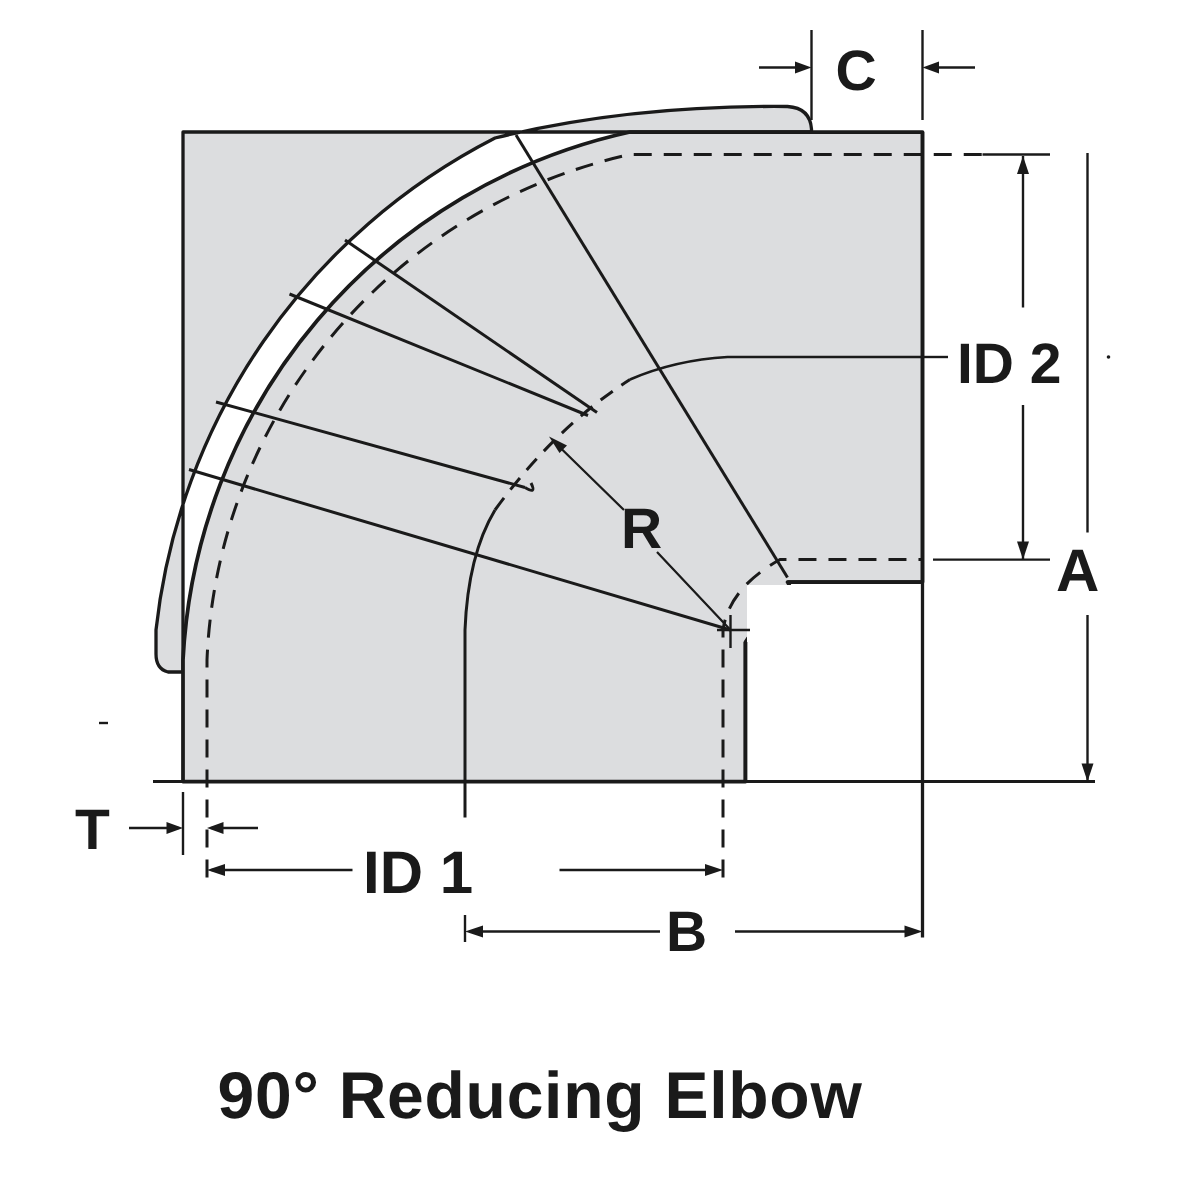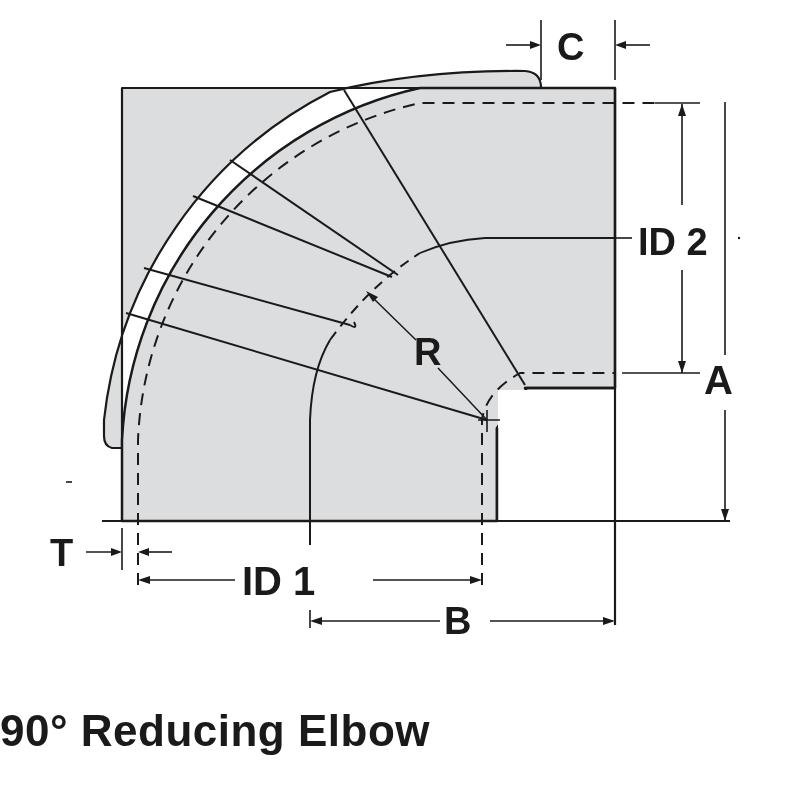--- a/index.html
+++ b/index.html
@@ -1,19 +1,19 @@
 <!DOCTYPE html>
 <html><head>
 <meta charset="utf-8">
 <style>
   html, body { margin: 0; padding: 0; background: #ffffff; }
   body { width: 800px; height: 800px; position: relative; overflow: hidden; }
   #diagram { position: absolute; left: 0; top: 0; width: 800px; height: 800px; }
   .lbl { font-family: "Liberation Sans", sans-serif; font-weight: bold; fill: #1a1a1a; }
-  .title { position: absolute; left: 0; top: 706px; width: 720px; 
+  .title { position: absolute; left: 0; top: 706px; width: 720px; text-align: center;
            font-family: "Liberation Sans", sans-serif; font-weight: bold; font-size: 44px;
            color: #1a1a1a; letter-spacing: 0.5px; }
 </style>
 </head>
 <body>
 
 <svg id="diagram" viewBox="0 0 800 800" xmlns="http://www.w3.org/2000/svg">
   <g stroke="#1a1a1a" fill="#dcdddf" stroke-linejoin="round">
 
     <path stroke-width="2.2" d="M 122 448 L 112 448 Q 104 446 104 436 L 104 420

